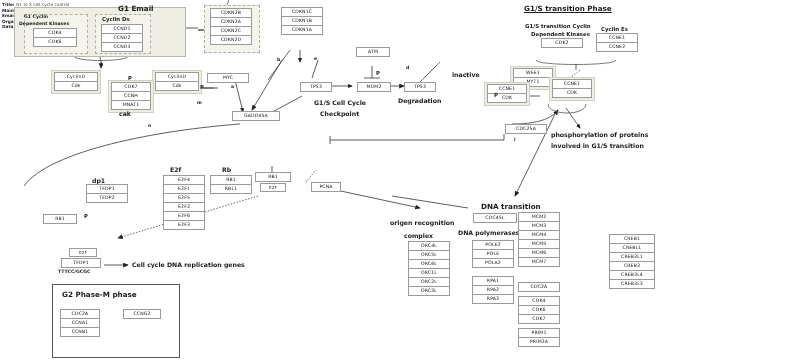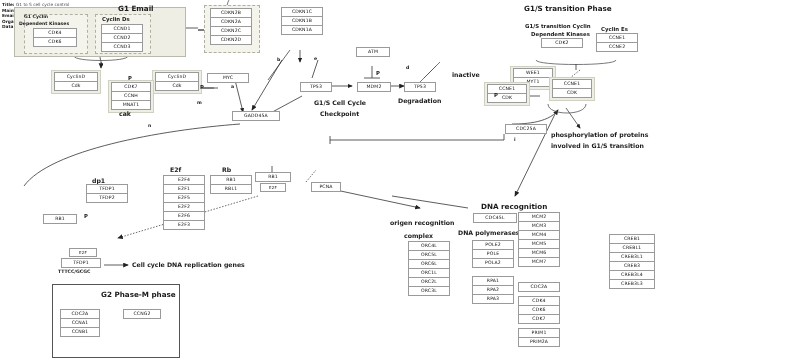--- a/index.html
+++ b/index.html
@@ -164,21 +164,21 @@
     <div class="gbox">CDKN2C</div>
     <div class="gbox">CDKN2D</div>
   </div>
 
   <div class="gstack" style="left:281px;top:8px;width:42px;">
     <div class="gbox">CDKN1C</div>
     <div class="gbox">CDKN1B</div>
     <div class="gbox">CDKN1A</div>
   </div>
 
-  <div class="lab bold t7" style="left:524px;top:4px;">G1/S transition Phase</div>
+  <div class="lab bold t7" style="left:524px;top:4px;text-decoration:underline;">G1/S transition Phase</div>
   <div class="lab bold t5" style="left:525px;top:23px;">G1/S transition Cyclin</div>
   <div class="lab bold t5" style="left:531px;top:31px;">Dependent Kinases</div>
   <div class="gstack" style="left:541px;top:39px;width:42px;">
     <div class="gbox">CDK2</div>
   </div>
   <div class="lab bold t5" style="left:601px;top:26px;">Cyclin Es</div>
   <div class="gstack" style="left:596px;top:34px;width:42px;">
     <div class="gbox">CCNE1</div>
     <div class="gbox">CCNE2</div>
   </div>
@@ -267,31 +267,31 @@
   <div class="lab bold t5" style="left:84px;top:213px;">P</div>
 
   <div class="gbox" style="left:69px;top:248px;width:26px;height:7px;line-height:7px;font-size:4px;">E2F</div>
   <div class="gbox" style="left:61px;top:258px;width:38px;">TFDP1</div>
   <div class="lab bold t4" style="left:58px;top:269px;">TTTCC/GCGC</div>
   <div class="lab bold t6" style="left:132px;top:261px;">Cell cycle DNA replication genes</div>
 
   <div class="gbox" style="left:311px;top:182px;width:28px;">PCNA</div>
 
   <div class="plain" style="left:52px;top:284px;width:126px;height:72px;"></div>
-  <div class="lab bold t7" style="left:62px;top:290px;margin-left:39px;">G2 Phase-M phase</div>
+  <div class="lab bold t7" style="left:62px;top:290px;">G2 Phase-M phase</div>
   <div class="gstack" style="left:60px;top:310px;width:40px;">
     <div class="gbox">CDC2A</div>
     <div class="gbox">CCNA1</div>
     <div class="gbox">CCNB1</div>
   </div>
   <div class="gstack" style="left:123px;top:310px;width:38px;">
     <div class="gbox">CCNG2</div>
   </div>
 
-  <div class="lab bold t7" style="left:481px;top:202px;">DNA recognition</div>
+  <div class="lab bold t7" style="left:481px;top:202px;">DNA transition</div>
   <div class="gbox" style="left:473px;top:213px;width:42px;">CDC45L</div>
 
   <div class="lab bold t6" style="left:390px;top:219px;">origen recognition</div>
   <div class="lab bold t6" style="left:404px;top:232px;">complex</div>
   <div class="gstack" style="left:408px;top:242px;width:42px;">
     <div class="gbox">ORC4L</div>
     <div class="gbox">ORC5L</div>
     <div class="gbox">ORC6L</div>
     <div class="gbox">ORC1L</div>
     <div class="gbox">ORC2L</div>

